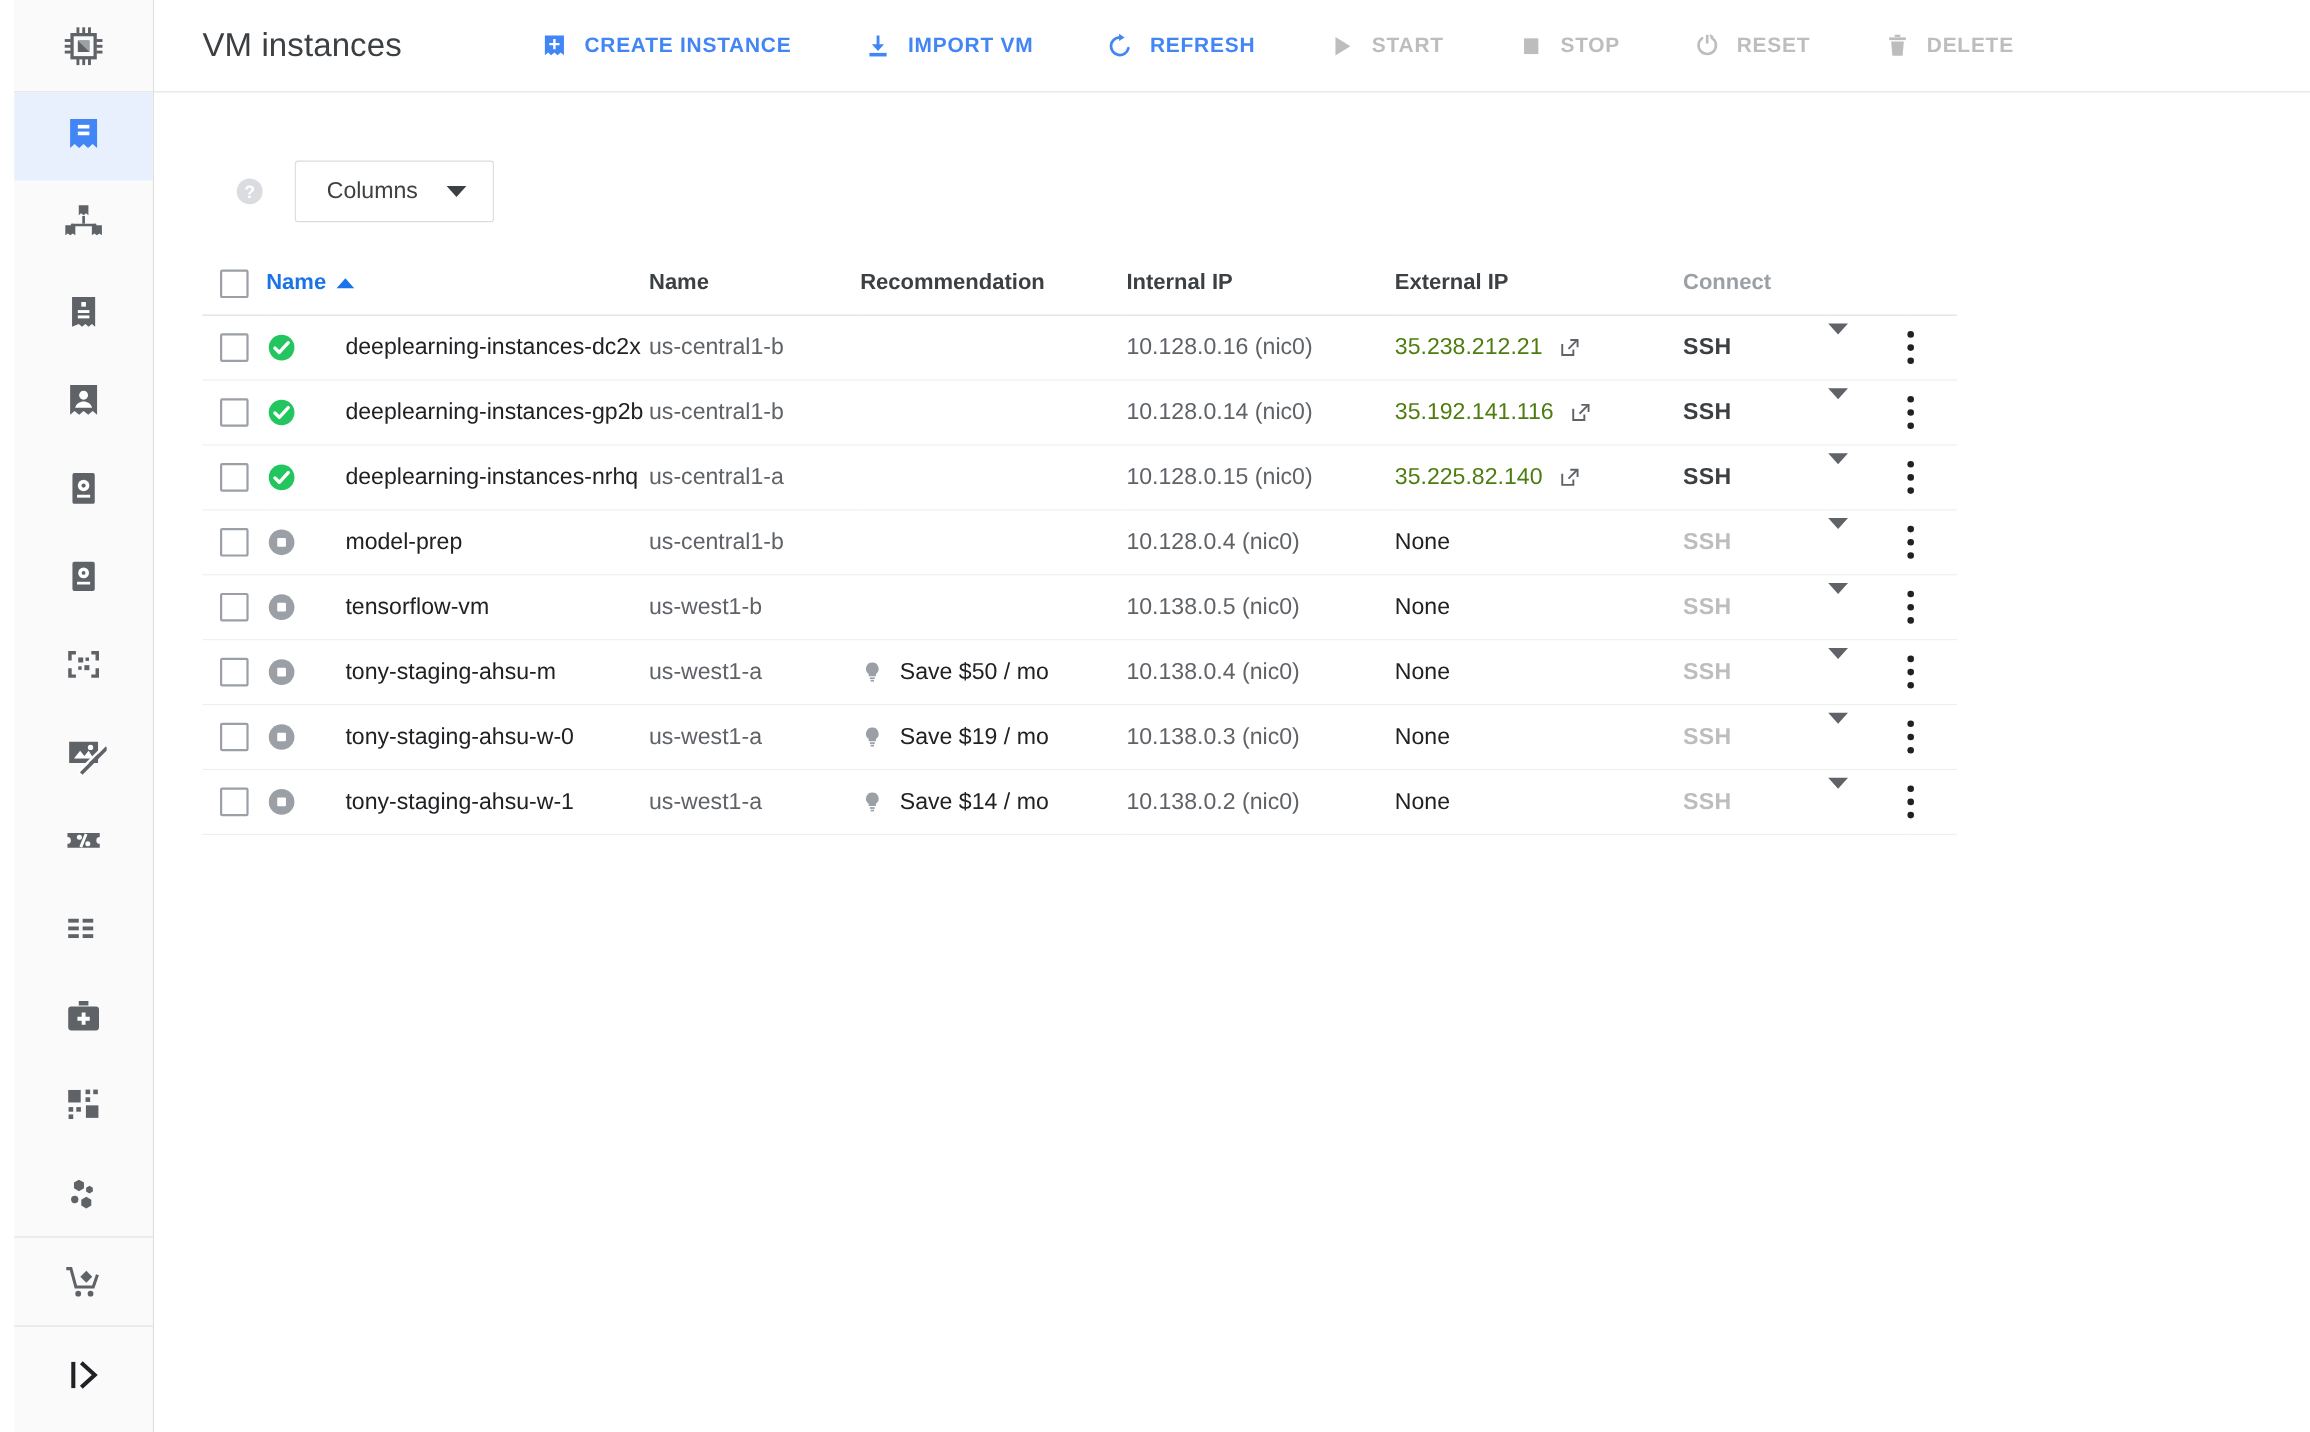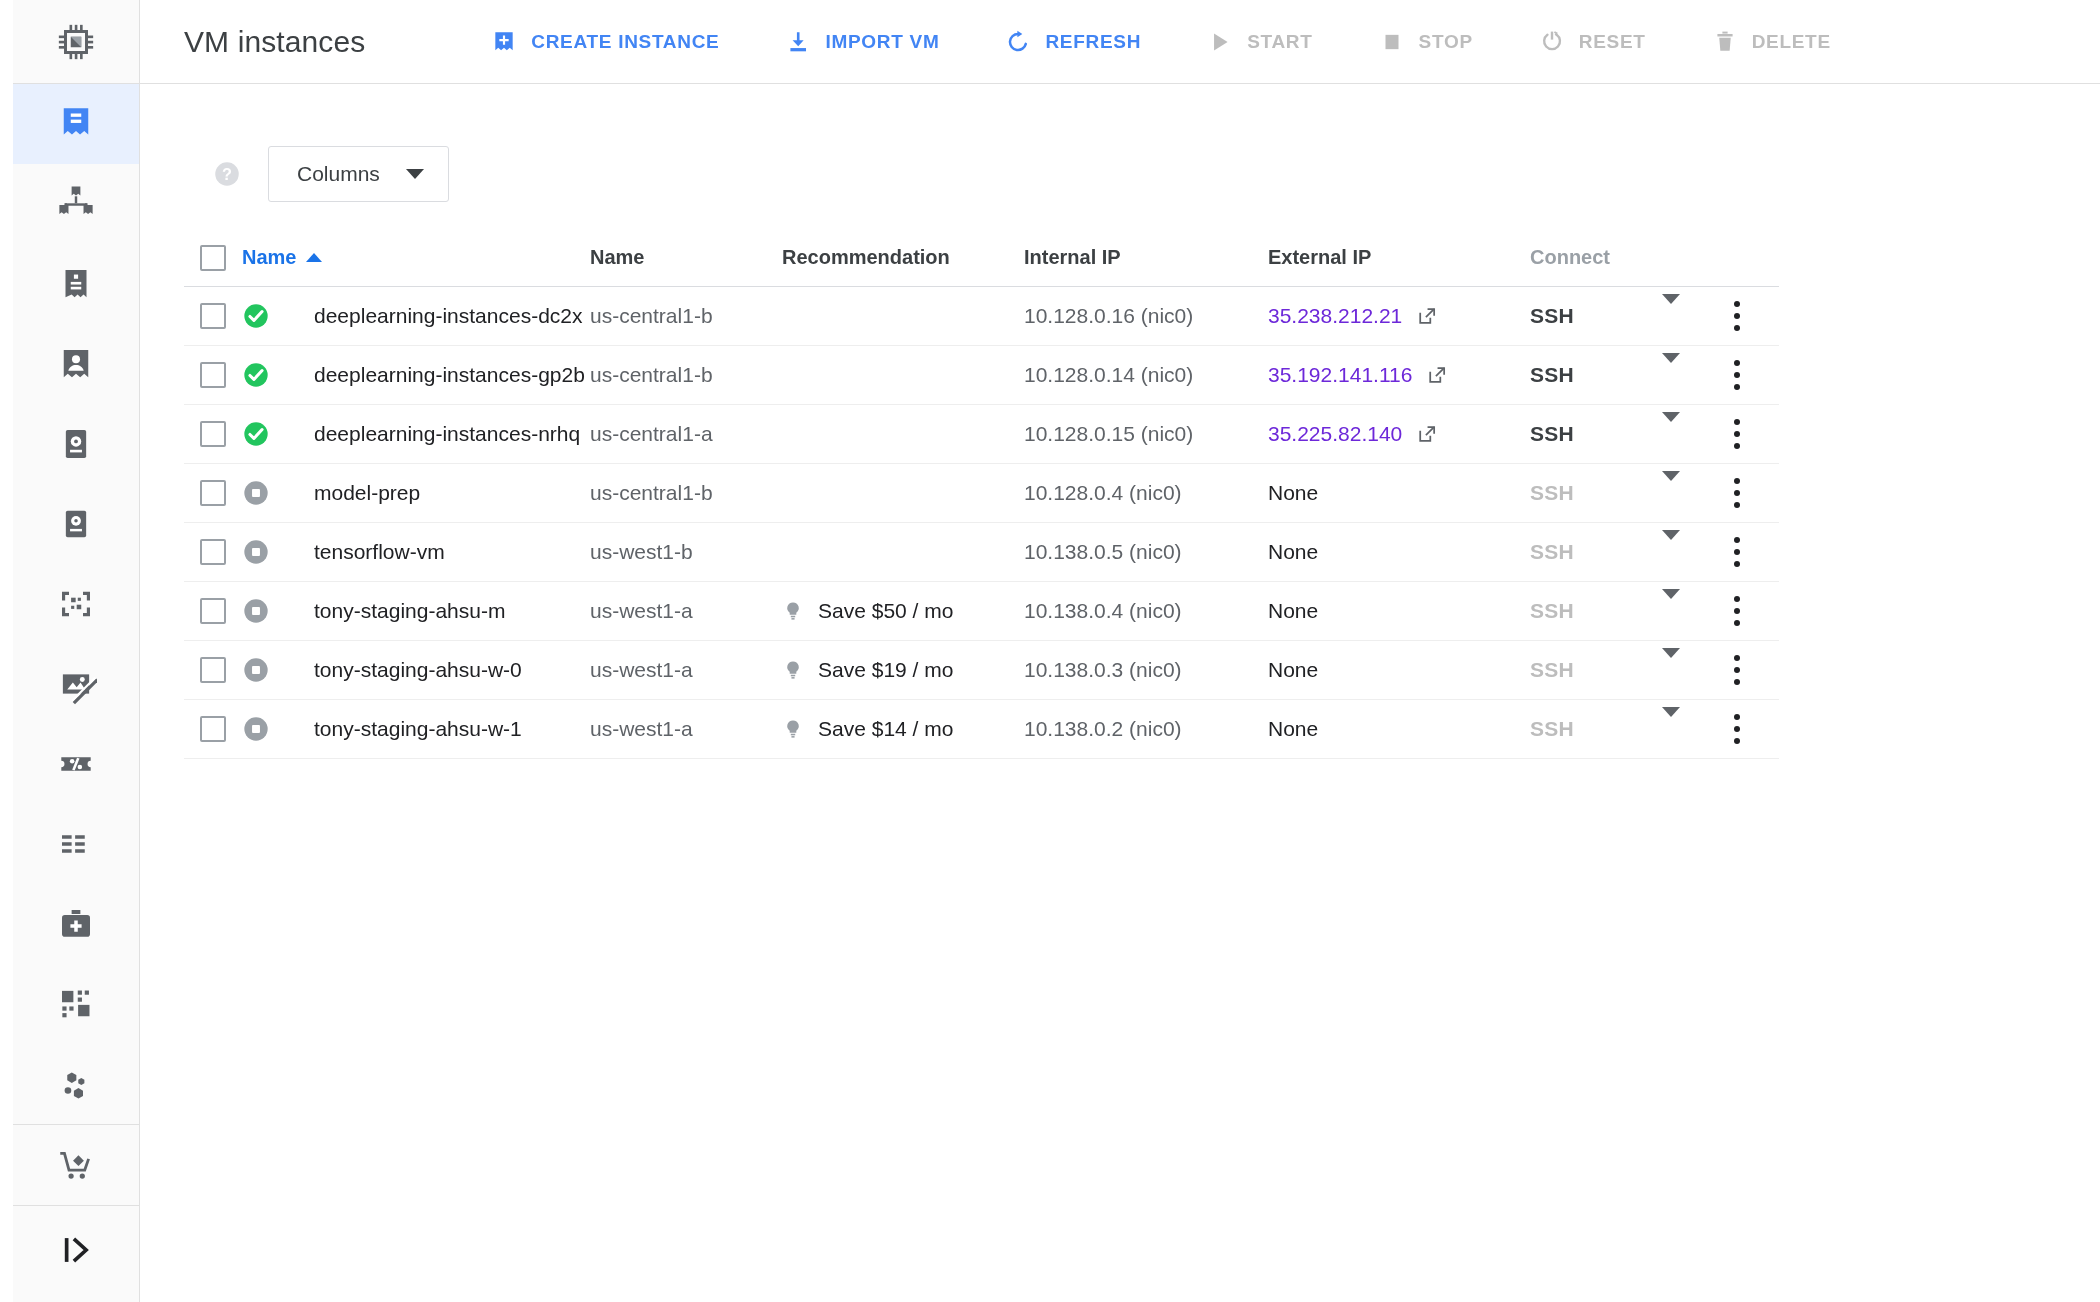--- a/index.html
+++ b/index.html
@@ -239,21 +239,21 @@
     gap: 14px;
     color: #202124;
     white-space: nowrap;
   }
   .bulb { width: 22px; height: 26px; flex: 0 0 22px; display: block; }
   .ip { color: #5f6368; white-space: nowrap; }
   .eip-cell {
     display: flex;
     align-items: center;
     gap: 14px;
-    color: #6d28d9;
+    color: #4d7c0f;
     white-space: nowrap;
   }
   .eip-none { color: #202124; }
   .ext-ico { width: 22px; height: 22px; flex: 0 0 22px; display: block; cursor: pointer; }
   .ssh {
     font-size: 21px;
     font-weight: 700;
     color: #3c4043;
     letter-spacing: .3px;
     cursor: pointer;

